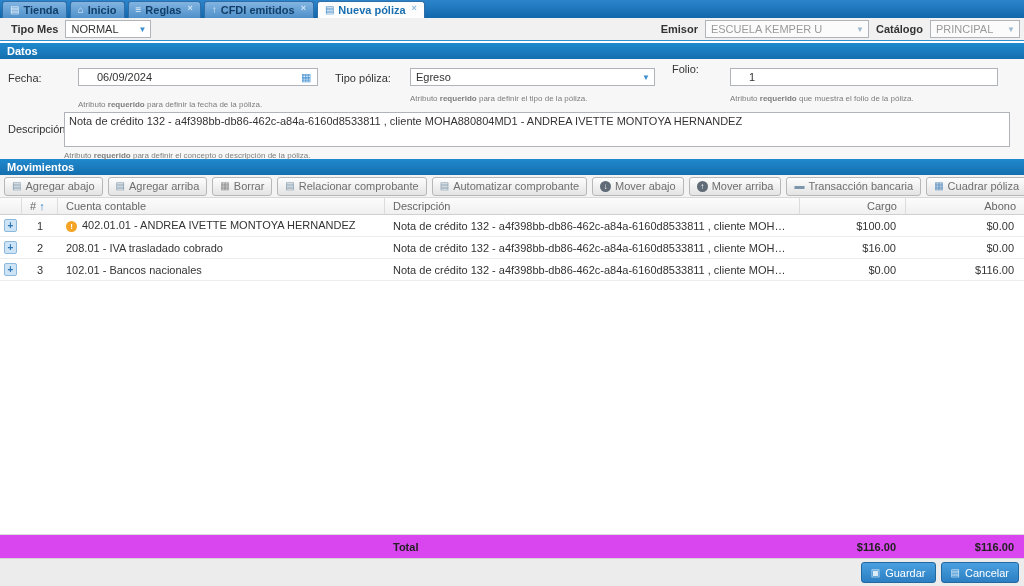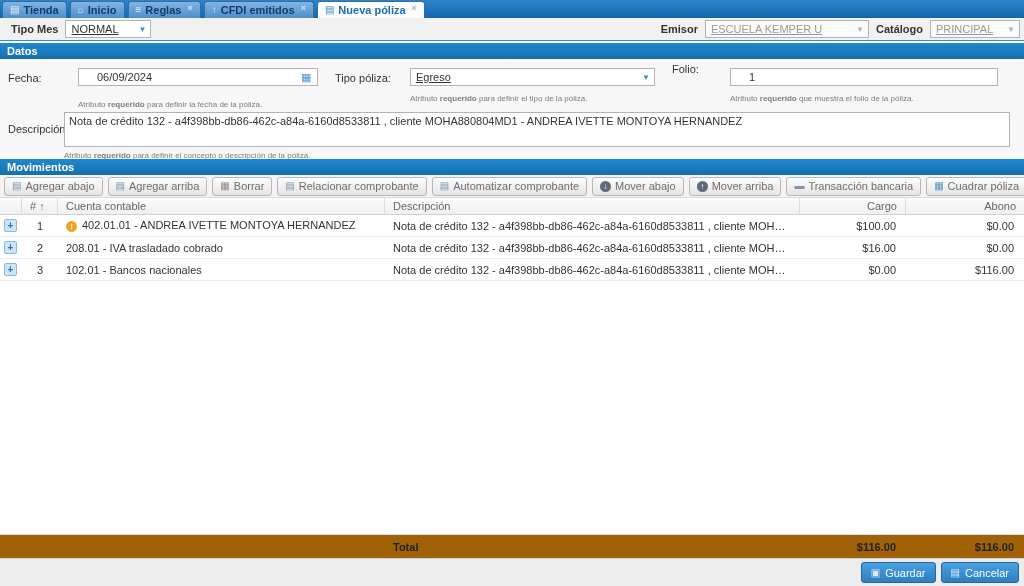--- a/index.html
+++ b/index.html
@@ -17,21 +17,21 @@
   .tab .ticon { font-size:10px; color:#e7f2fb; font-weight:normal; line-height:10px; }
   .tab.active .ticon { color:#3b87c8; }
   .tab .tclose { font-size:9px; color:#cfe4f5; margin-left:2px; line-height:9px; align-self:flex-start; margin-top:2px; }
   .tab.active .tclose { color:#8fbade; }
 
   
   .topbar { height:23px; background:#f1f1f1; display:flex; align-items:center;
     padding:0 4px; border-bottom:1px solid #2e8fd2; flex:none; }
   .fldlabel { font-weight:bold; color:#333; margin:0 7px; white-space:nowrap; }
   .combo { height:18px; background:#fff; border:1px solid #b0b3ba; display:inline-flex;
-    align-items:center; position:relative; padding-left:5px; cursor:pointer;text-decoration:underline; }
+    align-items:center; position:relative; padding-left:5px; cursor:pointer; }
   .combo .caret { position:absolute; right:4px; top:4px; font-size:8px; color:#3a8fd0; }
   .combo.disabled { background:#fbfbfb; color:#9a9a9a; cursor:default; }
   .combo.disabled .caret { color:#9db9cf; }
   .spacer { flex:1; }
 
   
   .gap2 { height:2px; background:#fff; flex:none; }
   .panel-header { height:16px; background:linear-gradient(#2089ce,#156fae); color:#fff;
     font-weight:bold; padding:2px 7px 0; flex:none; }
 
@@ -68,21 +68,21 @@
   .grow { height:22px; display:flex; align-items:center; border-bottom:1px solid #ededed; cursor:pointer; }
   .grow .cell { padding:0 8px; white-space:nowrap; overflow:hidden; text-overflow:ellipsis; }
   .grow .col-num { text-align:center; padding:0; }
   .grow .col-cargo,.grow .col-abono { padding:0 10px 0 0; }
   .expander { width:13px; height:13px; margin-left:4px; background:#cde3f6; border:1px solid #8cb8dc;
     border-radius:2px; color:#2e75b5; font-size:10px; font-weight:bold; line-height:11px;
     text-align:center; cursor:pointer; display:inline-block; }
   .badge-orange { display:inline-block; width:11px; height:11px; border-radius:50%; background:#f5a325;
     color:#fff; font-size:8px; font-weight:bold; line-height:11px; text-align:center; margin-right:5px; }
   .grid-filler { flex:1; background:#fff; }
-  .total-row { height:24px; background:#a16207; border-top:1px solid #dddddd; display:flex;
+  .total-row { height:24px; background:#d946ef; border-top:1px solid #dddddd; display:flex;
     align-items:center; font-weight:bold; color:#222; flex:none;margin-top:20px; }
   .total-row .cell { padding:0 8px; }
   .total-row .col-cargo,.total-row .col-abono { padding:0 10px 0 0; text-align:right; }
 
   
   .footer { height:28px; background:#ececec; border-top:1px solid #d5d5d5; display:flex;
     align-items:center; justify-content:flex-end; gap:5px; padding:0 5px; flex:none; }
   .btn-primary { height:21px; padding:0 9px; display:inline-flex; align-items:center; gap:5px;
     background:linear-gradient(#4aa0e0,#2b7fc2); border:1px solid #2268a0; border-radius:3px;
     color:#fff; cursor:pointer; }

